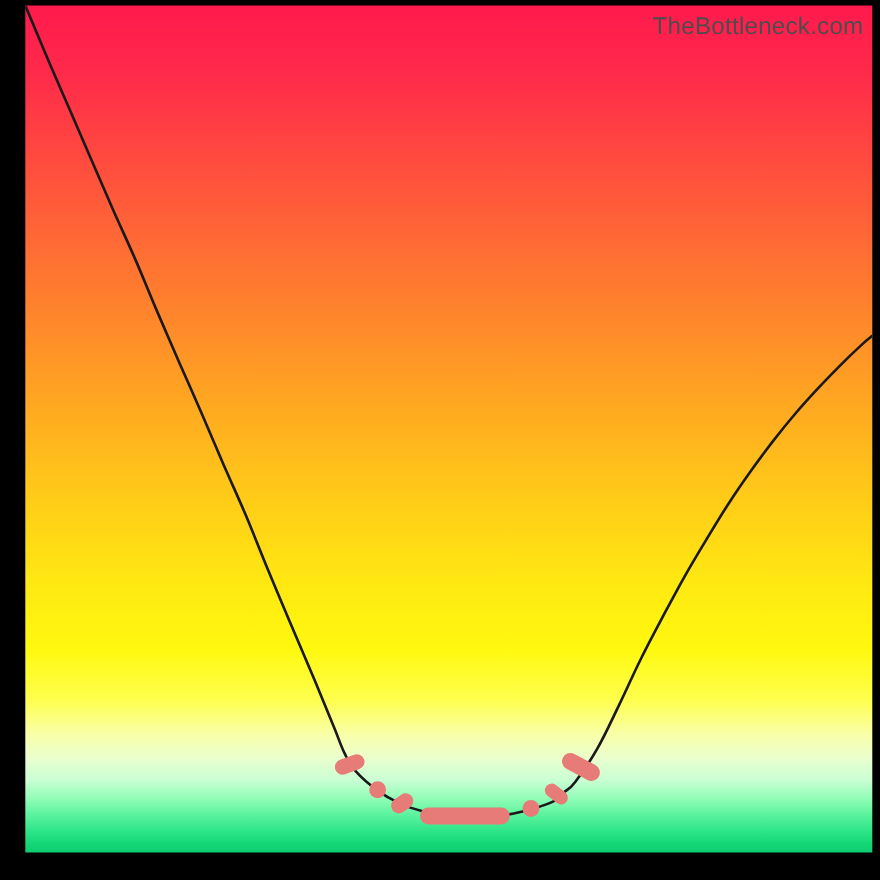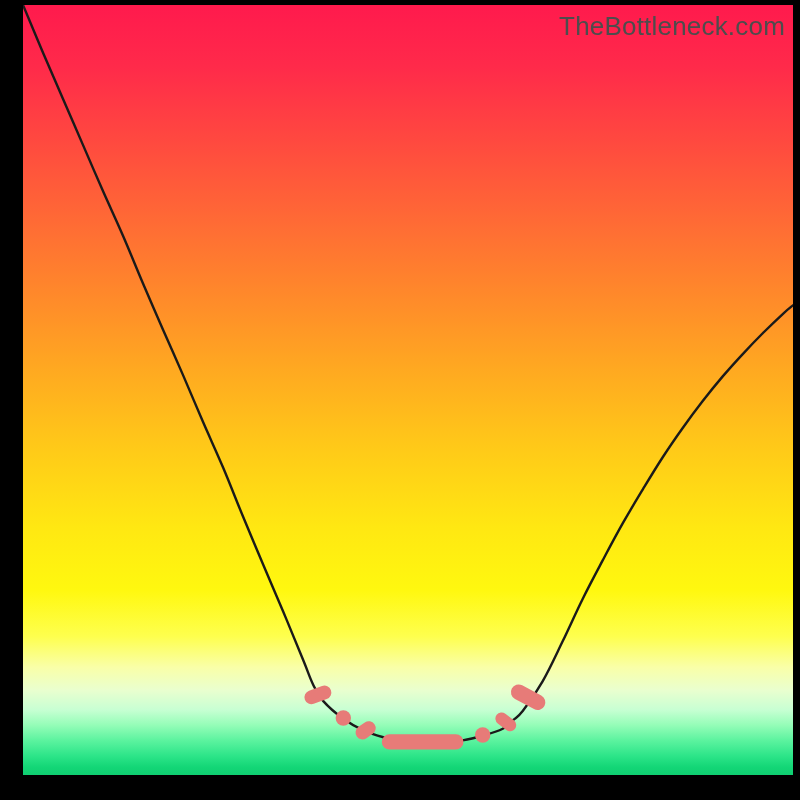--- a/index.html
+++ b/index.html
@@ -42,21 +42,21 @@
       #2de589 97.5%,
       #13d676 99%,
       #0fce71 100%
     );
   }
   .watermark {
     position: absolute;
     top: 6px;
     right: 8px;
     color: #4d4d4d;
-    font-size: 26px;
+    font-size: 22px;
     font-weight: 500;
     letter-spacing: 0.2px;
     user-select: none;
   }
   svg.curves {
     position: absolute;
     left: 0;
     top: 0;
     width: 770px;
     height: 770px;

